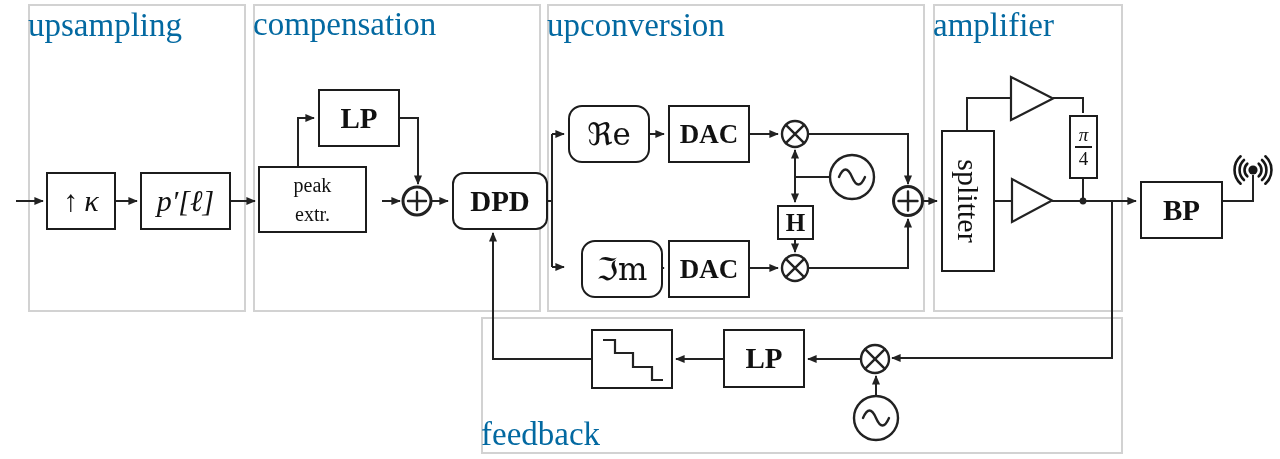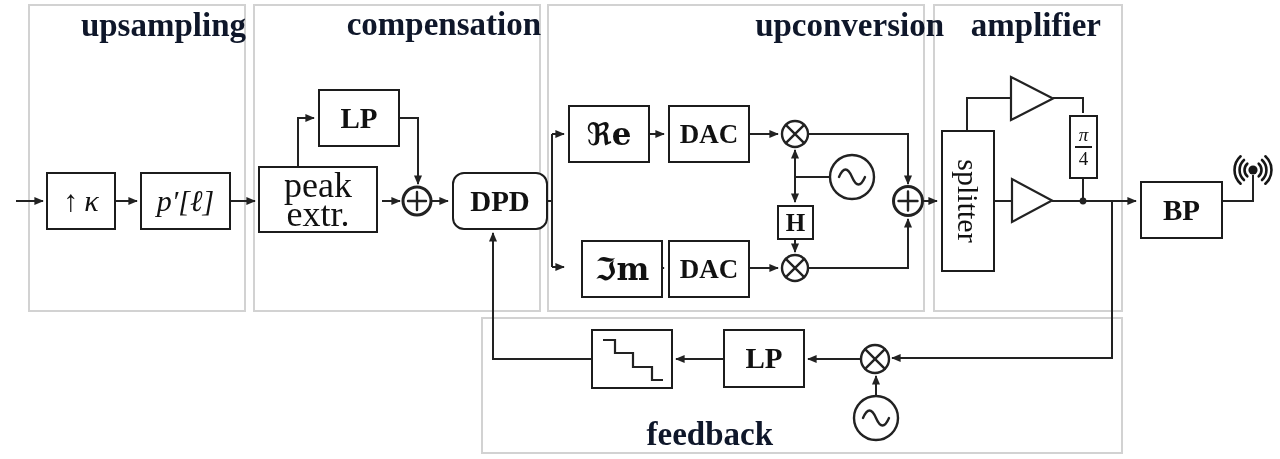--- a/index.html
+++ b/index.html
@@ -7,52 +7,52 @@
     position:relative;width:1280px;height:459px;background:#ffffff;overflow:hidden;
     font-family:"Liberation Serif","DejaVu Serif",serif;color:#111;
   }
   .panel{position:absolute;border:2px solid #d2d2d2;background:transparent;}
   #panel-upsampling{left:28px;top:4px;width:214px;height:304px;}
   #panel-distortion{left:253px;top:4px;width:284px;height:304px;}
   #panel-upconversion{left:547px;top:4px;width:374px;height:304px;}
   #panel-amplifier{left:933px;top:4px;width:186px;height:304px;}
   #panel-feedback{left:481px;top:317px;width:638px;height:133px;}
 
-  .title{position:absolute;text-align:right;font-size:33px;line-height:32px;color:#0f172a;white-space:nowrap;font-weight:bold;}
+  .title{position:absolute;text-align:left;font-size:33px;line-height:32px;color:#0369a1;white-space:nowrap;}
   #title-upsampling{left:28px;top:9px;width:218px;}
   #title-distortion{left:253px;top:8px;width:288px;}
   #title-upconversion{left:547px;top:9px;width:397px;}
   #title-amplifier{left:933px;top:9px;width:168px;}
   #title-feedback{left:481px;top:406px;width:292px;margin-top:12px;}
 
   .box{
     position:absolute;border:2.5px solid #1c1c1c;background:#fff;
     display:flex;align-items:center;justify-content:center;
     font-size:29px;box-sizing:border-box;text-align:center;
   }
   .bold{font-weight:bold;}
   .it{font-style:italic;}
   #box-upsampler{left:46px;top:172px;width:70px;height:58px;font-size:30px;}
   #box-upsampler .sp{width:6px;}
   #box-pulse{left:140px;top:172px;width:91px;height:58px;font-size:30px;}
-  #box-peak{left:258px;top:166px;width:120px;height:67px;font-size:36px;line-height:29px;flex-direction:column;}
+  #box-peak{left:258px;top:166px;width:109px;height:67px;font-size:20px;line-height:29px;flex-direction:column;}
   #box-lp-peak{left:318px;top:89px;width:82px;height:58px;}
   #box-dpd{left:452px;top:172px;width:96px;height:58px;border-radius:12px;}
   #box-re{left:568px;top:105px;width:82px;height:58px;font-size:31px;}
   #box-dac-i{left:668px;top:105px;width:82px;height:58px;font-size:27px;}
   #box-im{left:571px;top:240px;width:82px;height:58px;font-size:31px;margin-left:10px;}
   #box-dac-q{left:668px;top:240px;width:82px;height:58px;font-size:27px;}
   #box-hilbert{left:777px;top:205px;width:37px;height:35px;font-size:25px;}
   #box-phase{left:1069px;top:115px;width:29px;height:64px;font-size:19px;}
   #box-splitter{left:941px;top:130px;width:54px;height:142px;font-size:30px;}
   #box-bp{left:1140px;top:181px;width:83px;height:58px;}
   #box-lp-fb{left:723px;top:329px;width:82px;height:59px;}
   #box-quant{left:591px;top:329px;width:82px;height:60px;}
 
-  .fraktur{font-family:"DejaVu Serif","DejaVu Sans",serif;font-weight:bold;}
+  .fraktur{font-family:"DejaVu Serif","DejaVu Sans",serif;font-weight:normal;border-radius:14px;}
   .rot90{transform:rotate(90deg);white-space:nowrap;}
   .frac{display:flex;flex-direction:column;align-items:center;line-height:22px;}
   .frac .num{border-bottom:2px solid #1c1c1c;padding:0 4px;font-style:italic;}
   .frac .den{padding:0 2px;}
 
   svg.wires{position:absolute;left:0;top:0;width:1280px;height:459px;}
   .w{fill:none;stroke:#222;stroke-width:2;}
   .sym{fill:#ffffff;stroke:#222;stroke-width:2.4;}
   .symb{fill:#ffffff;stroke:#222;stroke-width:3;}
   .inner{fill:none;stroke:#222;stroke-width:2.4;stroke-linecap:round;}

